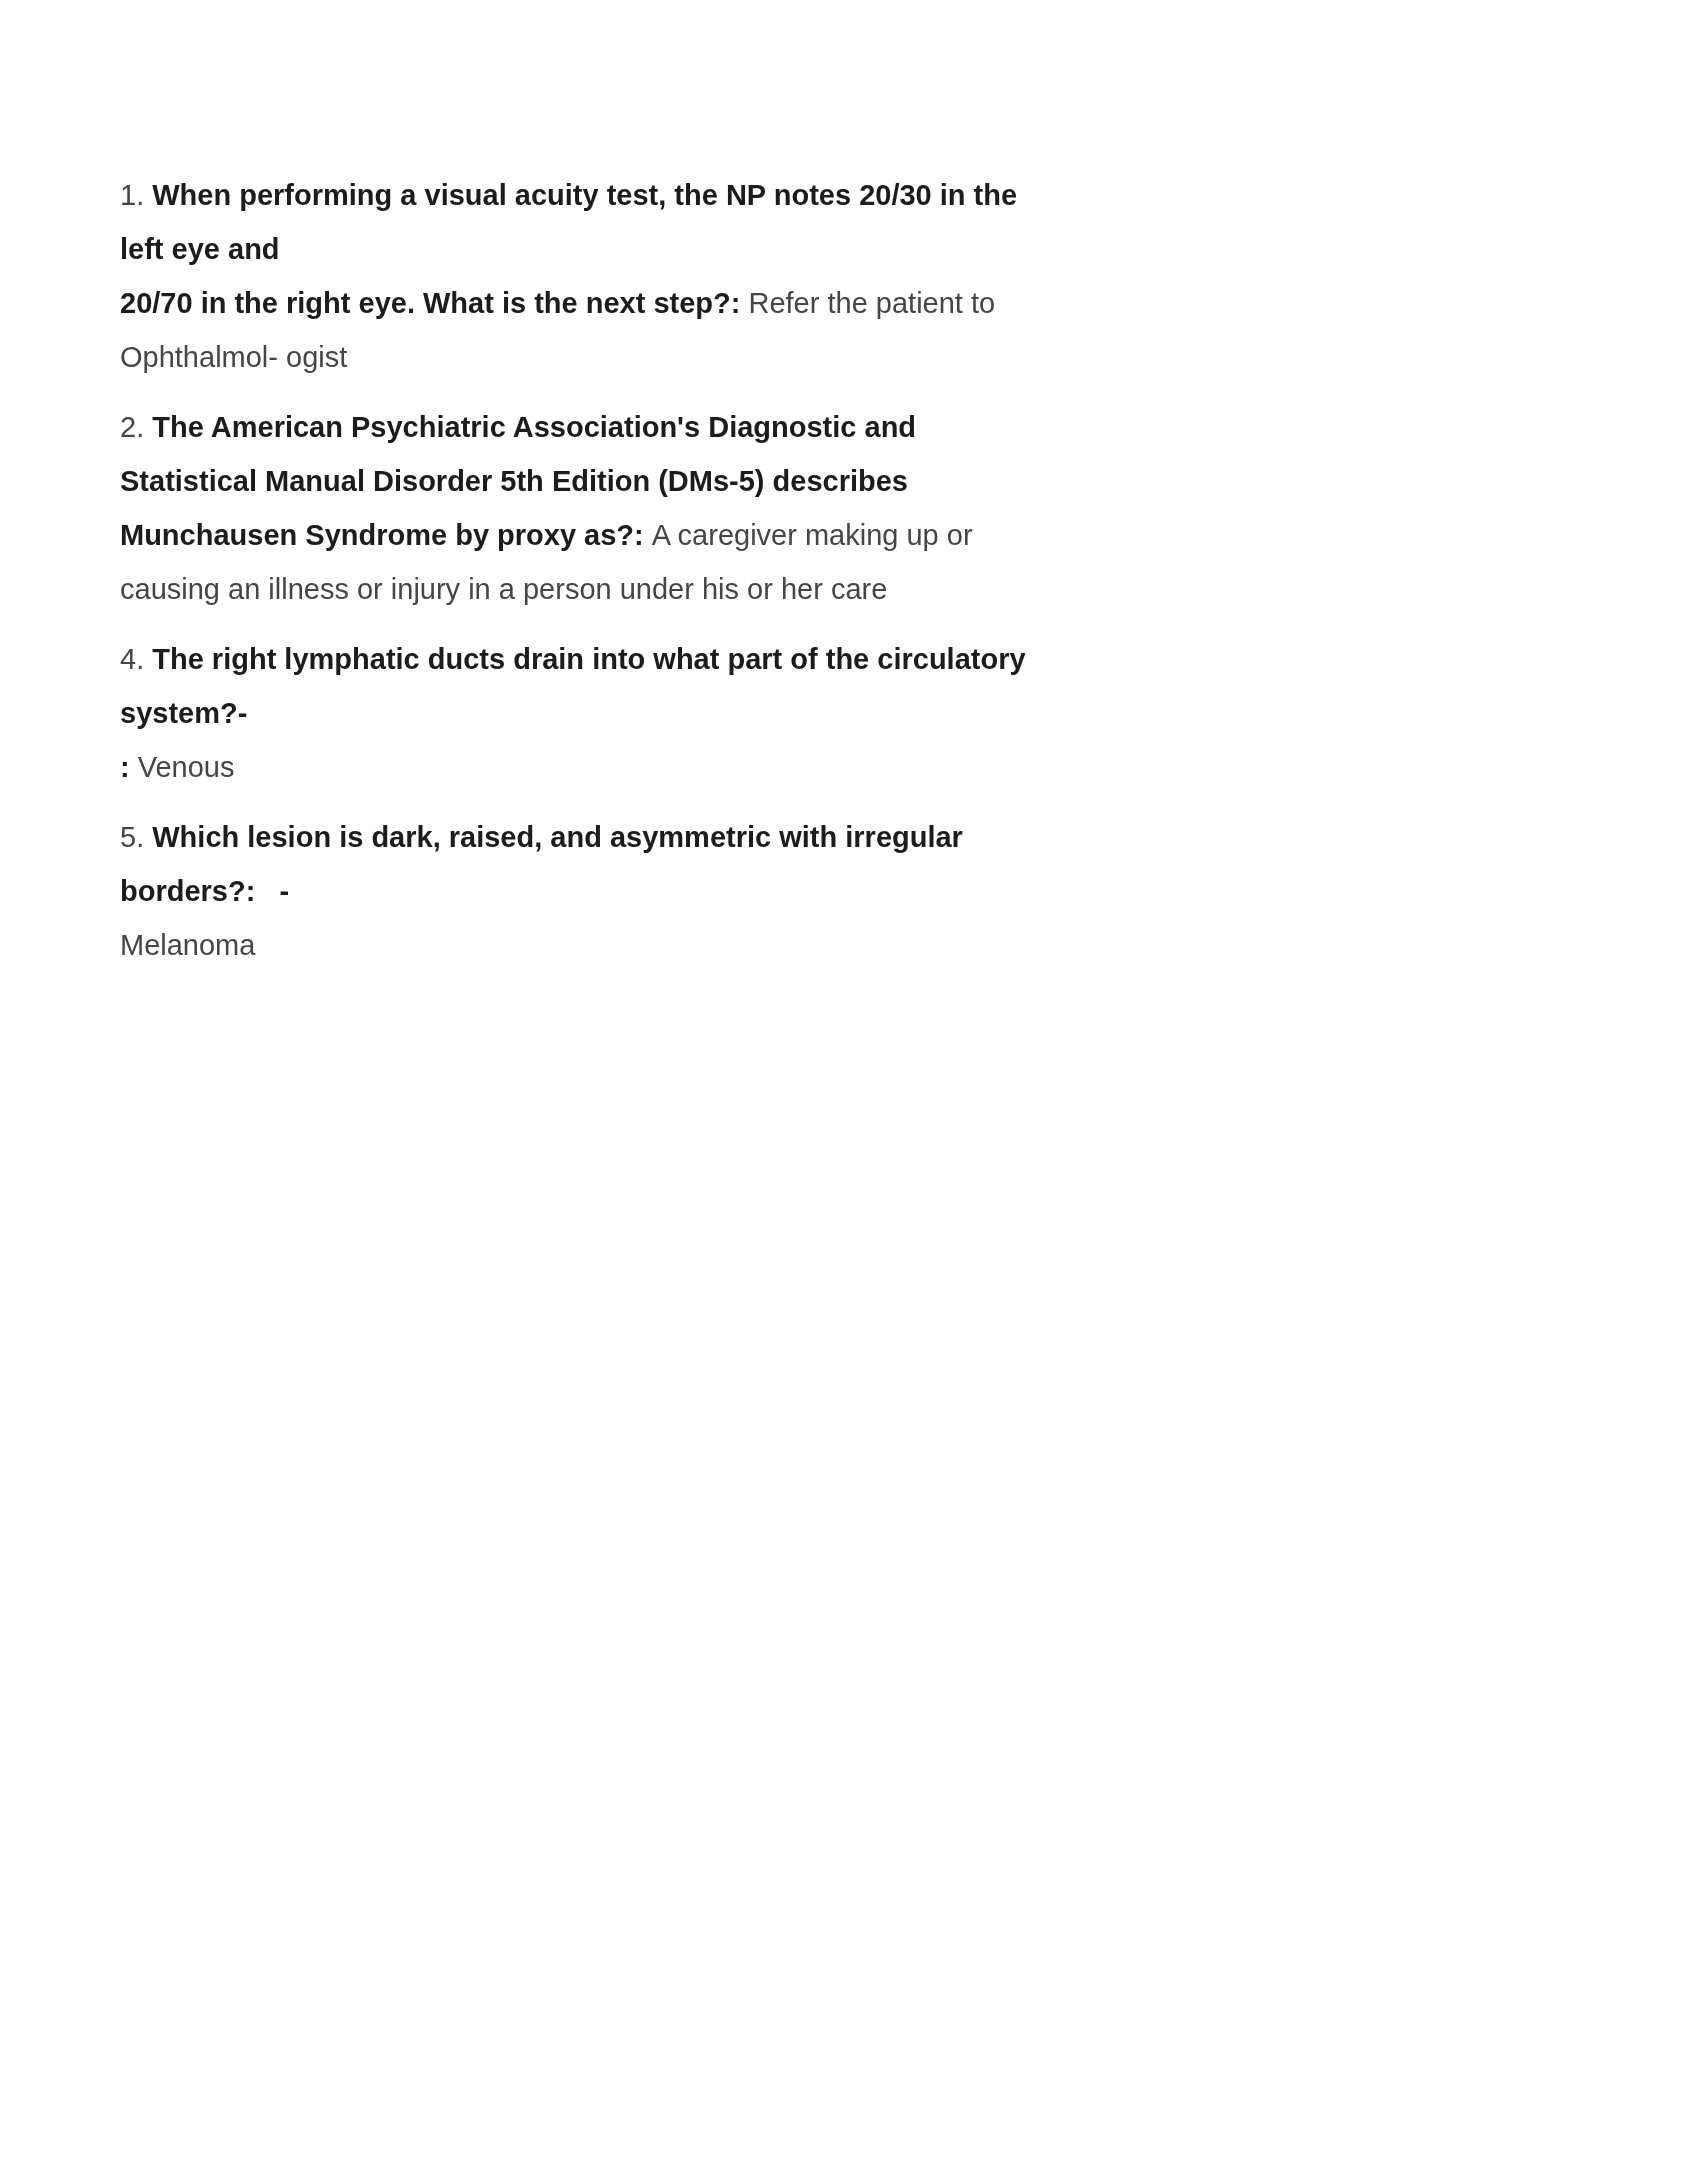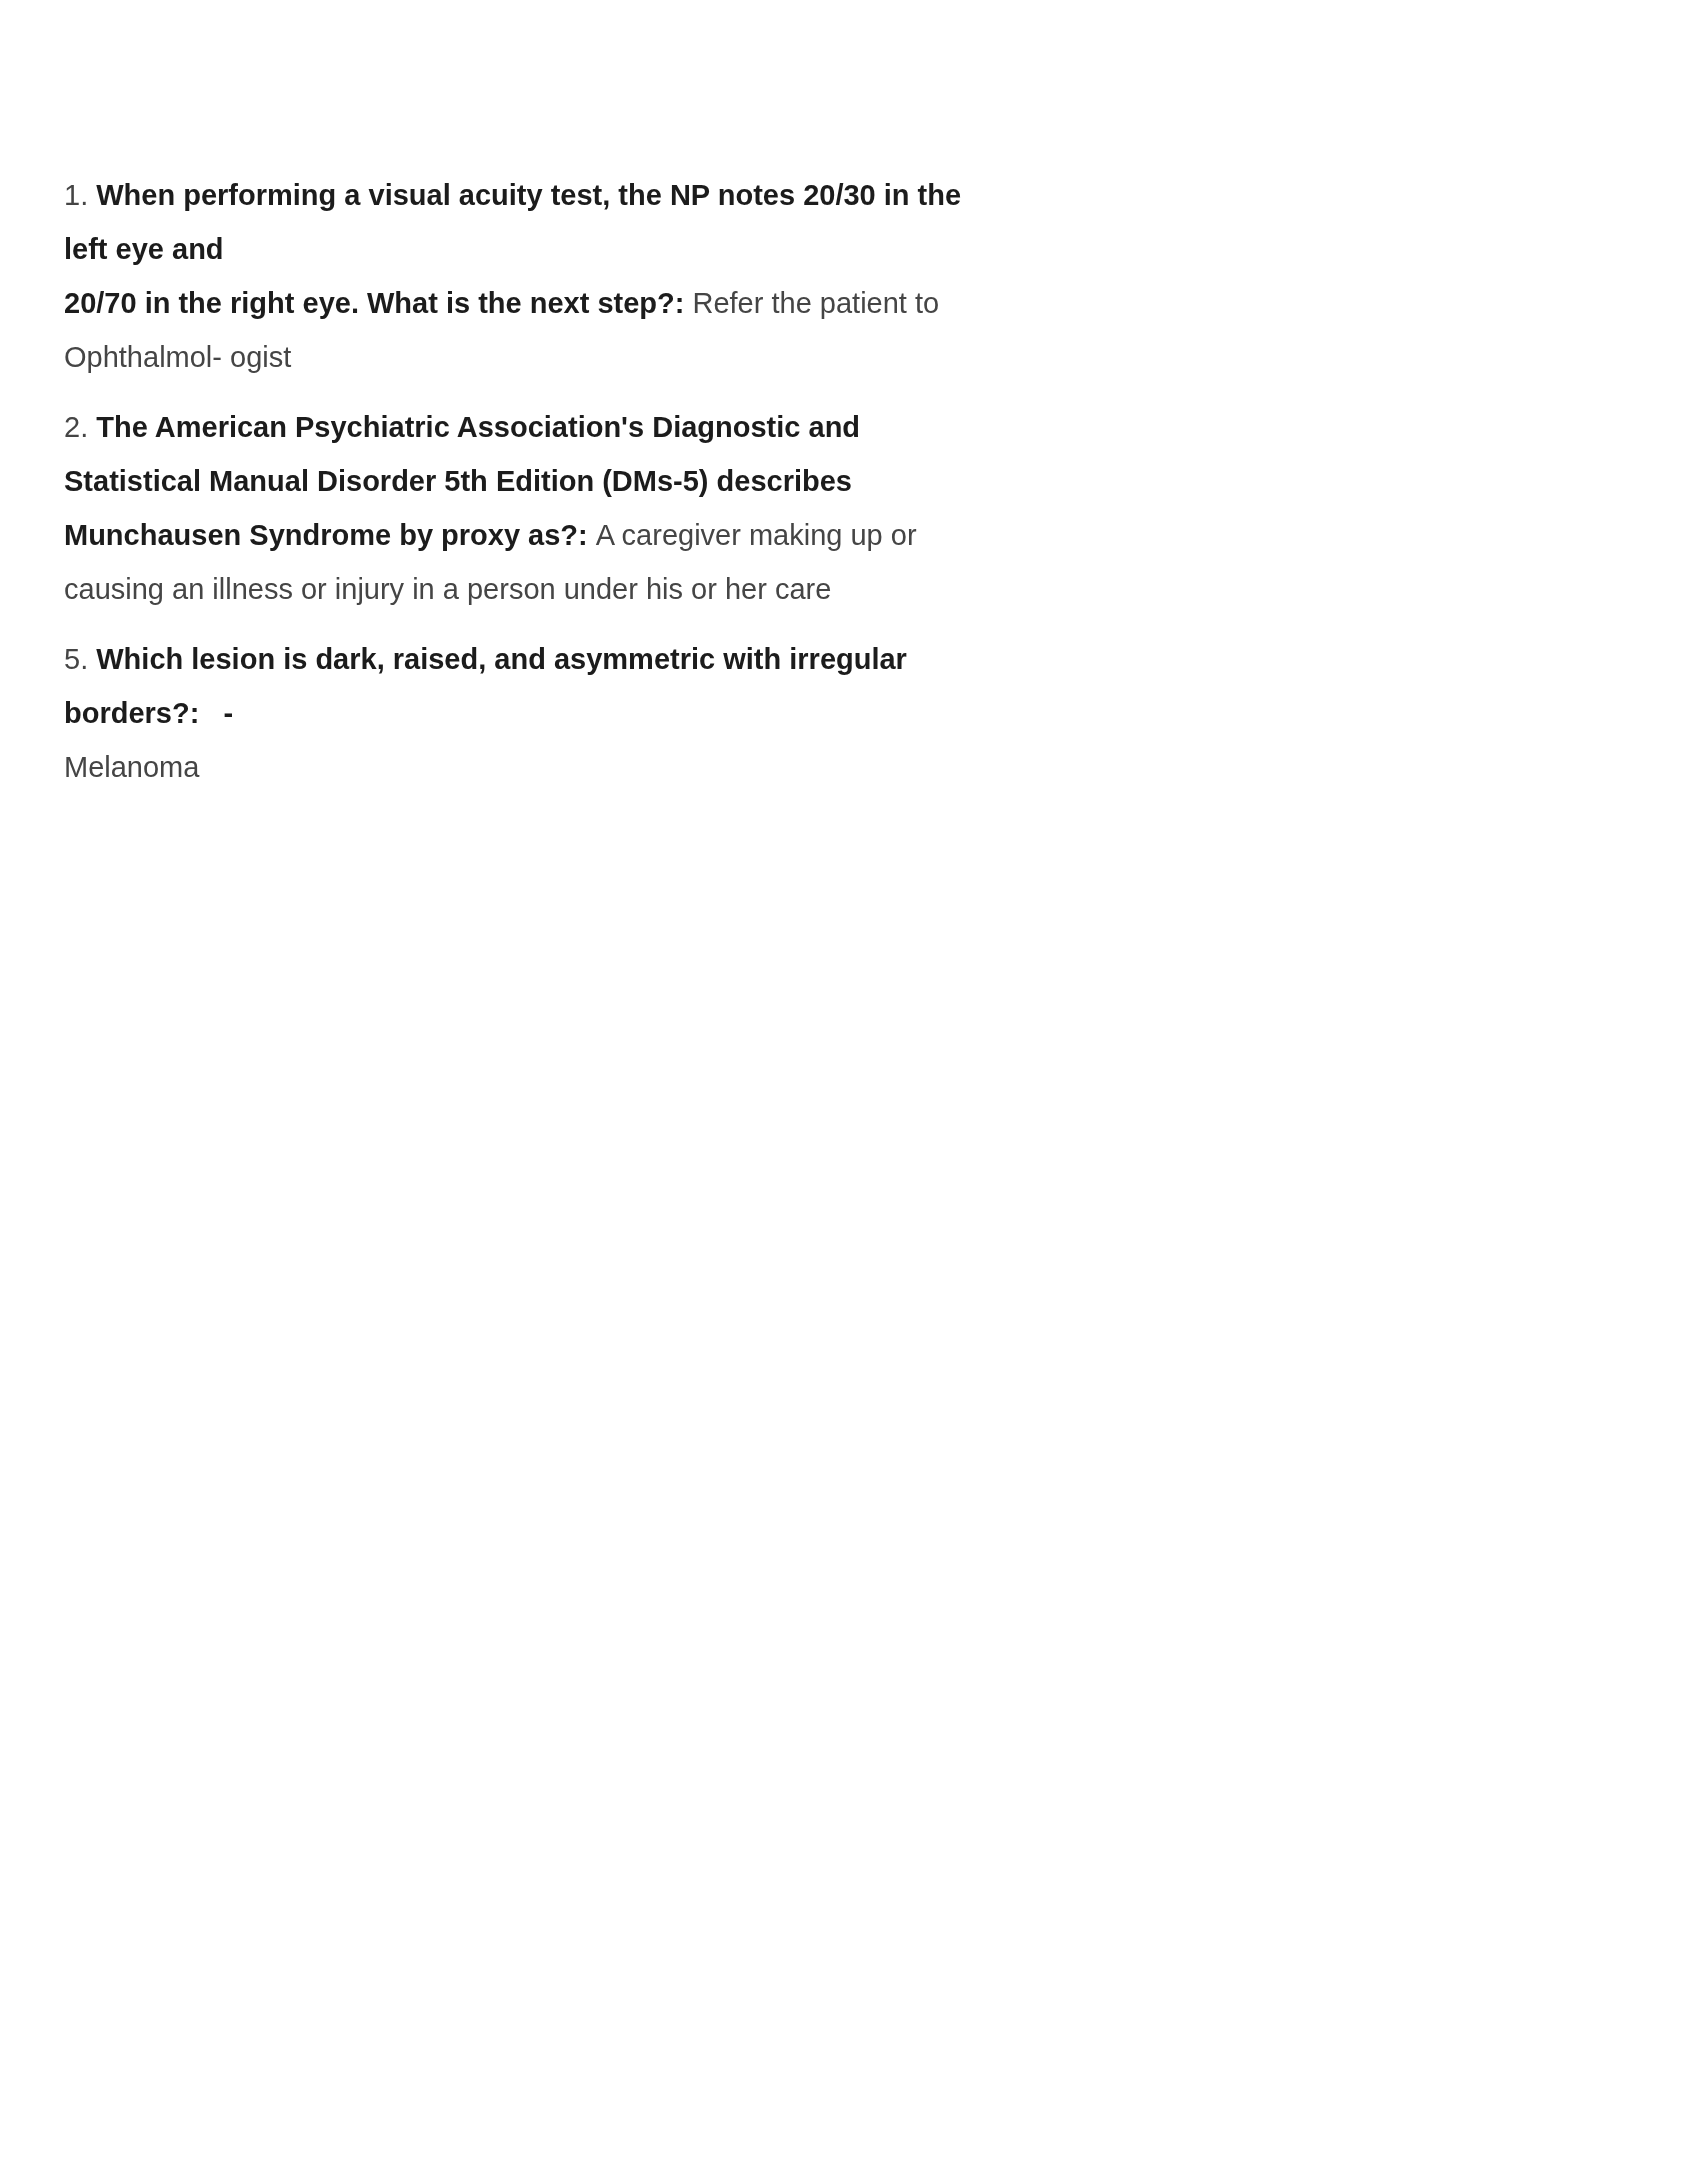--- a/index.html
+++ b/index.html
@@ -6,21 +6,21 @@
     margin: 0;
     padding: 0;
     background: #ffffff;
   }
   .page {
     position: relative;
     width: 1683px;
     height: 2178px;
     background: #ffffff;
     box-sizing: border-box;
-    padding: 168px 0 0 64px;
+    padding: 168px 0 0 120px;
     font-family: "Liberation Sans", "DejaVu Sans", sans-serif;
     overflow: hidden;
   }
   .qa-list {
     width: 926px;
   }
   p.qa-item {
     margin: 0 0 16px 0;
     font-size: 29px;
     line-height: 54px;
@@ -40,16 +40,17 @@
     color: #454545;
   }
 </style>
 </head>
 <body>
 
 <div class="page">
   <div class="qa-list">
       <p class="qa-item"><span class="num">1. </span><span class="q">When performing a visual acuity test, the NP notes 20/30 in the left eye and</span><br><span class="q">20/70 in the right eye. What is the next step?: </span><span class="a">Refer the patient to Ophthalmol- ogist</span></p>
       <p class="qa-item"><span class="num">2. </span><span class="q">The American Psychiatric Association's Diagnostic and Statistical Manual Disorder 5th Edition (DMs-5) describes Munchausen Syndrome by proxy as?: </span><span class="a">A caregiver making up or causing an illness or injury in a person under his or her care</span></p>
+      <p class="qa-item"><span class="num">4. </span><span class="q">The right lymphatic ducts drain into what part of the circulatory system?-</span><br><span class="q">: </span><span class="a">Venous</span></p>
       <p class="qa-item"><span class="num">5. </span><span class="q">Which lesion is dark, raised, and asymmetric with irregular borders?:   -</span><br><span class="a">Melanoma</span></p>
     </div>
 </div>
 
 
 </body></html>

